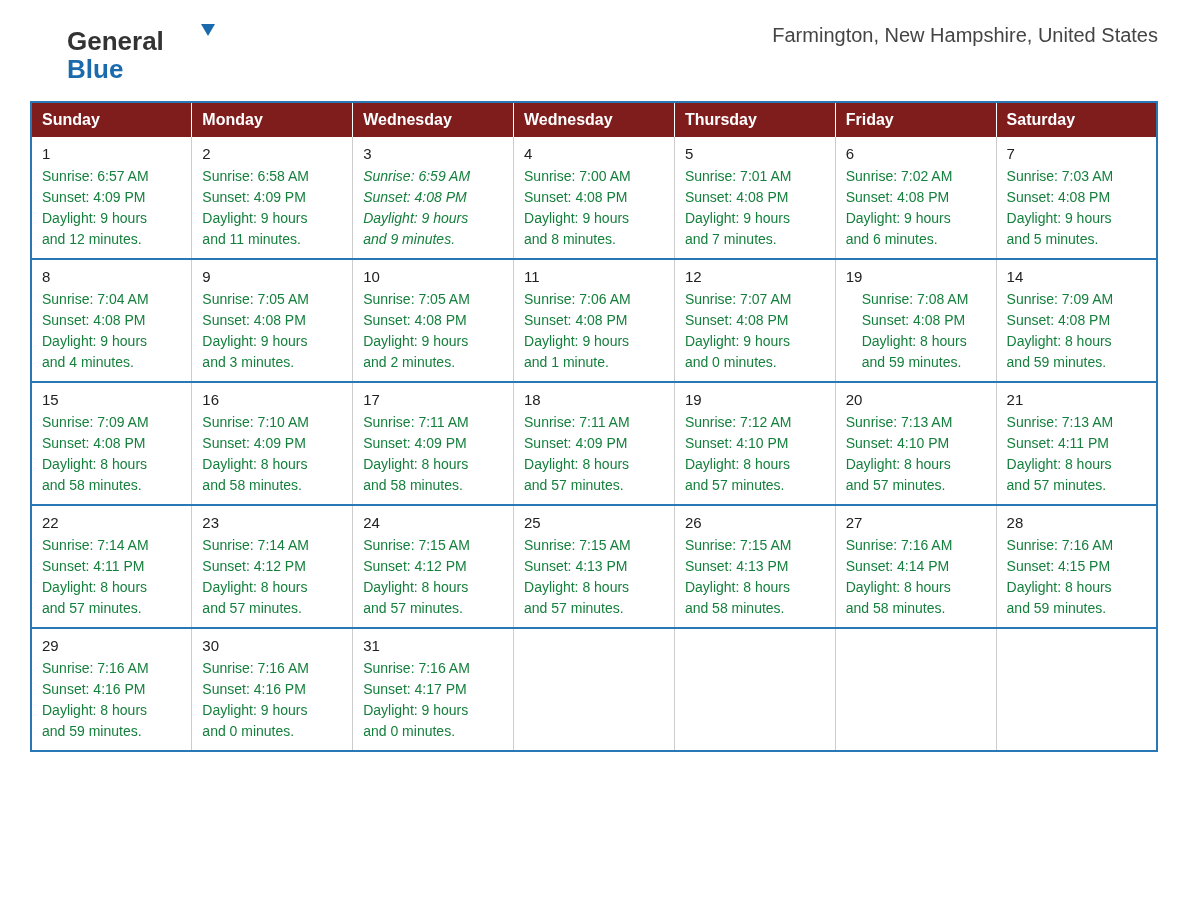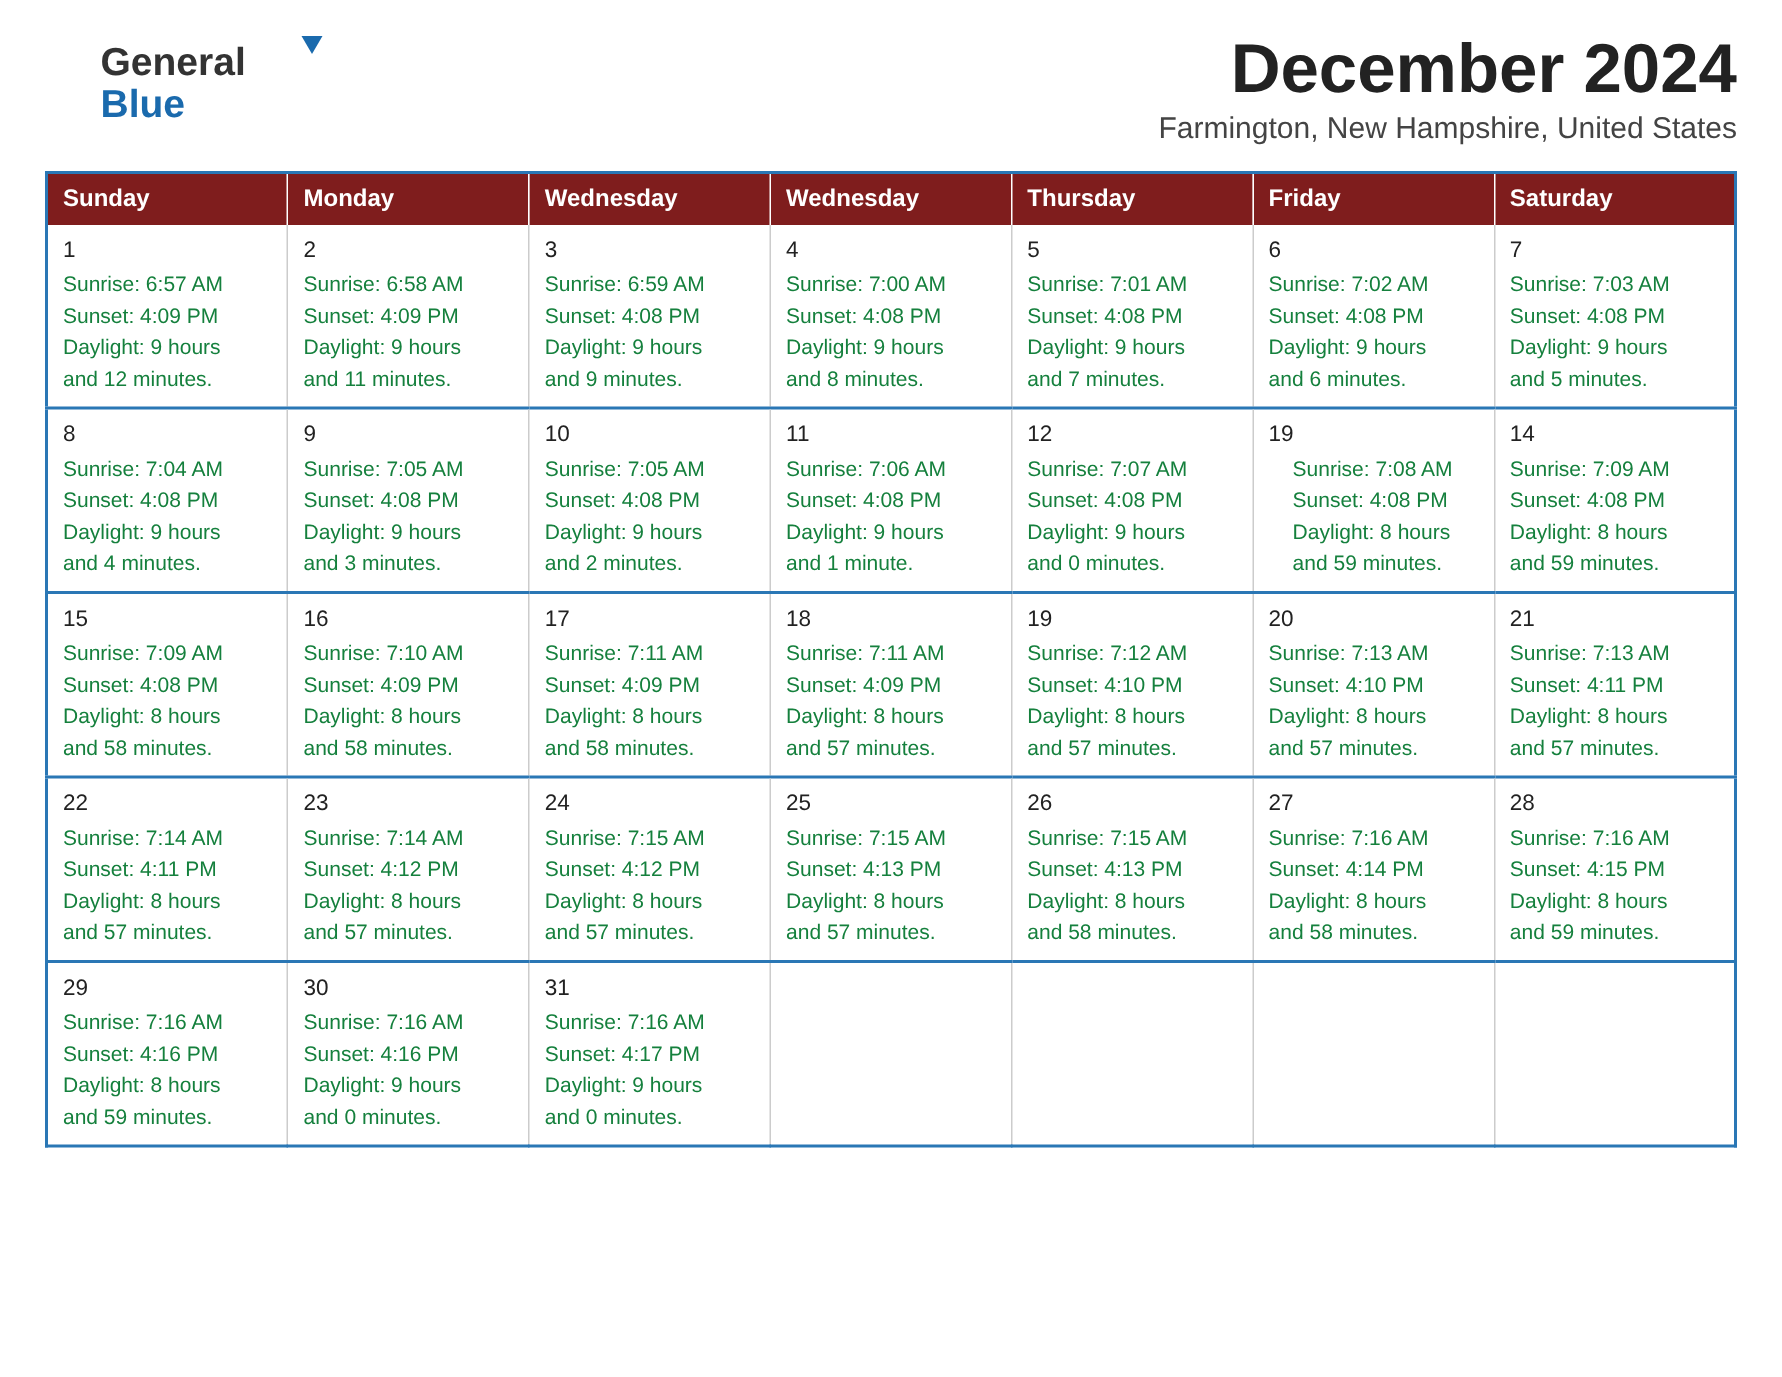--- a/index.html
+++ b/index.html
@@ -92,21 +92,20 @@
 
 <div class="header-area">
   <div class="logo">
     <svg viewBox="0 0 160 65" width="160" height="65">
       <text x="4" y="30" font-family="Arial" font-size="26" font-weight="bold" fill="#333">General</text>
       <polygon points="138,4 152,4 145,16" fill="#1a6aad"></polygon>
       <text x="4" y="58" font-family="Arial" font-size="26" font-weight="bold" fill="#1a6aad">Blue</text>
     </svg>
   </div>
   <div class="title-area">
-    <div class="month-title">December 2024</div>
     <div class="subtitle">Farmington, New Hampshire, United States</div>
   </div>
 </div>
 
 <table class="calendar-table">
   <thead>
     <tr>
     <th>Sunday</th>
         <th>Monday</th>
         <th>Wednesday</th>
@@ -127,21 +126,21 @@
         </td>
         <td>
           <span class="day-number">2</span>
           <div class="day-info" style="white-space: pre-line;">Sunrise: 6:58 AM
 Sunset: 4:09 PM
 Daylight: 9 hours
 and 11 minutes.</div>
         </td>
         <td>
           <span class="day-number">3</span>
-          <div class="day-info" style="white-space: pre-line;">Sunrise: 6:59 AM
+          <div class="day-info" style="white-space: pre-line; font-style: italic;">Sunrise: 6:59 AM
 Sunset: 4:08 PM
 Daylight: 9 hours
 and 9 minutes.</div>
         </td>
         <td>
           <span class="day-number">4</span>
           <div class="day-info" style="white-space: pre-line;">Sunrise: 7:00 AM
 Sunset: 4:08 PM
 Daylight: 9 hours
 and 8 minutes.</div>

